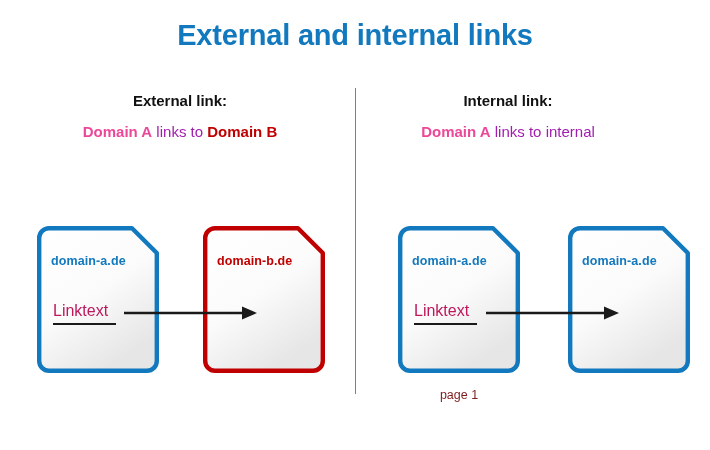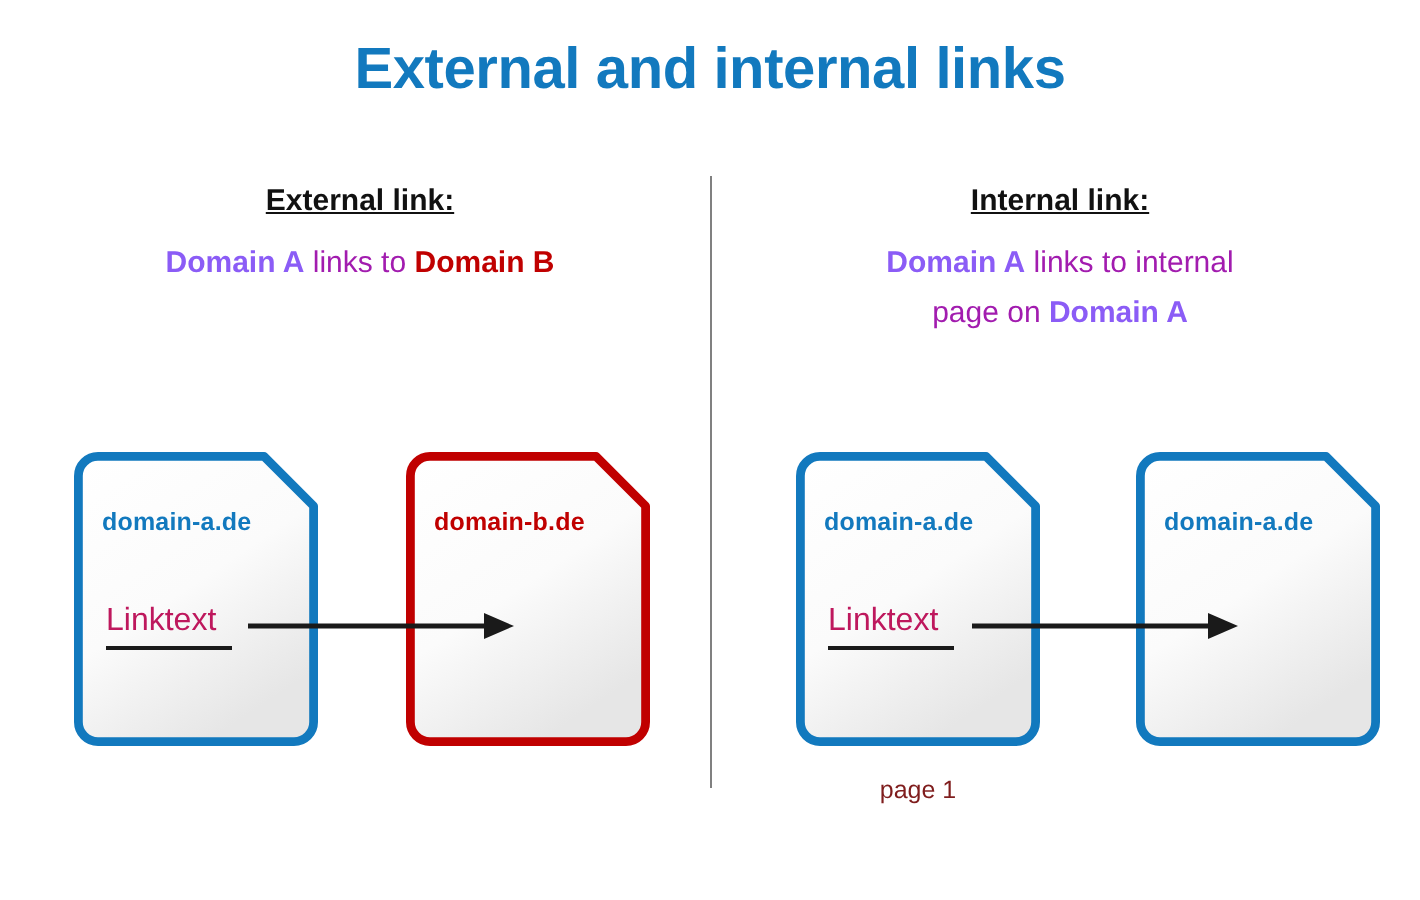--- a/index.html
+++ b/index.html
@@ -45,36 +45,35 @@
     background: #808080;
   }
 
   
   .caption-block {
     position: absolute;
     text-align: center;
     line-height: 25px;
   }
   .caption-block.left  { left: 20px;  top: 88px;  width: 320px; }
-  .caption-block.right { left: 370px; top: 88px;  width: 320px; }
+  .caption-block.right { left: 348px; top: 88px;  width: 320px; }
 
   .cap-head {
     font-size: 15px;
     font-weight: bold;
     color: #111111;
     display: block;
     margin-bottom: 6px;
-    text-decoration: underline;
   }
   .cap-line {
     display: block;
     font-size: 15px;
     color: #111111;
   }
-  .t-blue { color: #8b5cf6; font-weight: bold; }
+  .t-blue { color: #ec4899; font-weight: bold; }
   .t-red  { color: #C00000; font-weight: bold; }
   .t-plain{ color: #a21caf; font-weight: normal; }
 
   
   .doc {
     position: absolute;
     box-sizing: border-box;
   }
   .doc .shape {
     position: absolute;
@@ -133,21 +132,20 @@
   <div class="divider"></div>
 
   <div class="caption-block left">
     <span class="cap-head">External link:</span>
     <span class="cap-line"><span class="t-blue">Domain A</span><span class="t-plain"> links to </span><span class="t-red">Domain B</span></span>
   </div>
 
   <div class="caption-block right">
     <span class="cap-head">Internal link:</span>
     <span class="cap-line"><span class="t-blue">Domain A</span><span class="t-plain"> links to internal</span></span>
-    <span class="cap-line"><span class="t-plain">page on </span><span class="t-blue">Domain A</span></span>
   </div>
 
   <div class="doc" style="left:37px; top:226px; width:122px; height:147px;">
     <svg class="shape" viewBox="0 0 122 147" preserveAspectRatio="none">
       <defs>
         <linearGradient id="gradBlue1" x1="0" y1="0" x2="0.55" y2="1">
           <stop offset="0%" stop-color="#ffffff"></stop>
           <stop offset="55%" stop-color="#fbfbfb"></stop>
           <stop offset="100%" stop-color="#e6e6e6"></stop>
         </linearGradient>

